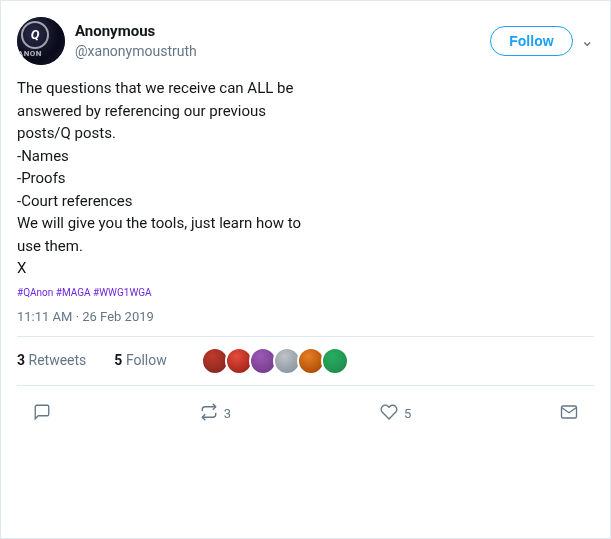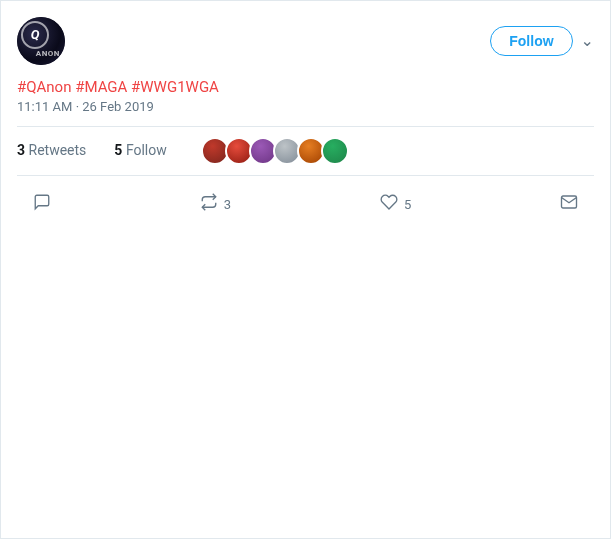--- a/index.html
+++ b/index.html
@@ -97,22 +97,23 @@
       margin-bottom: 10px;
     }
     .tweet-text {
       font-size: 15px;
       color: #14171a;
       line-height: 1.5;
       margin-bottom: 6px;
       white-space: pre-line;
     }
     .tweet-hashtags {
-      color: #ef4444;
-      font-size: 15px;
+      color: #6d28d9;
+      font-size: 10px;
+      margin-bottom: 8px;
     }
     .tweet-timestamp {
       font-size: 13px;
       color: #657786;
       margin-bottom: 4px;
     }
     .tweet-stats {
       display: flex;
       align-items: center;
       gap: 28px;
@@ -181,31 +182,44 @@
 
 <div class="tweet-card">
 
   <div class="tweet-header">
     <div class="tweet-header-left">
       <div class="avatar">
         <div class="avatar-inner">
           <div class="avatar-q-outer">
             <span style="color:#fff;font-size:13px;font-weight:bold;font-style:italic;">Q</span>
           </div>
-          <span style="position:absolute;right:5px;bottom:6px;color:rgba(255,255,255,0.7);font-size:8px;font-weight:bold;letter-spacing:0.5px;">ANON</span>
+          <span style="position:absolute;right:23px;bottom:6px;color:rgba(255,255,255,0.7);font-size:8px;font-weight:bold;letter-spacing:0.5px;">ANON</span>
         </div>
+      </div>
+      <div class="user-info">
+        <span class="display-name">Anonymous</span>
+        <span class="username">@xanonymoustruth</span>
       </div>
     </div>
     <div class="header-right">
       <button class="follow-button">Follow</button>
       <span class="chevron-icon">⌄</span>
     </div>
   </div>
 
   <div class="tweet-body">
+    <div class="tweet-text">The questions that we receive can ALL be
+answered by referencing our previous
+posts/Q posts.
+-Names
+-Proofs
+-Court references
+We will give you the tools, just learn how to
+use them.
+X</div>
     <div class="tweet-hashtags">#QAnon #MAGA #WWG1WGA</div>
     <div class="tweet-timestamp">11:11 AM · 26 Feb 2019</div>
   </div>
 
   <div class="tweet-stats">
     <div class="stat-item">
       <span class="stat-count">3</span>
       <span class="stat-label">Retweets</span>
     </div>
     <div class="stat-item">

